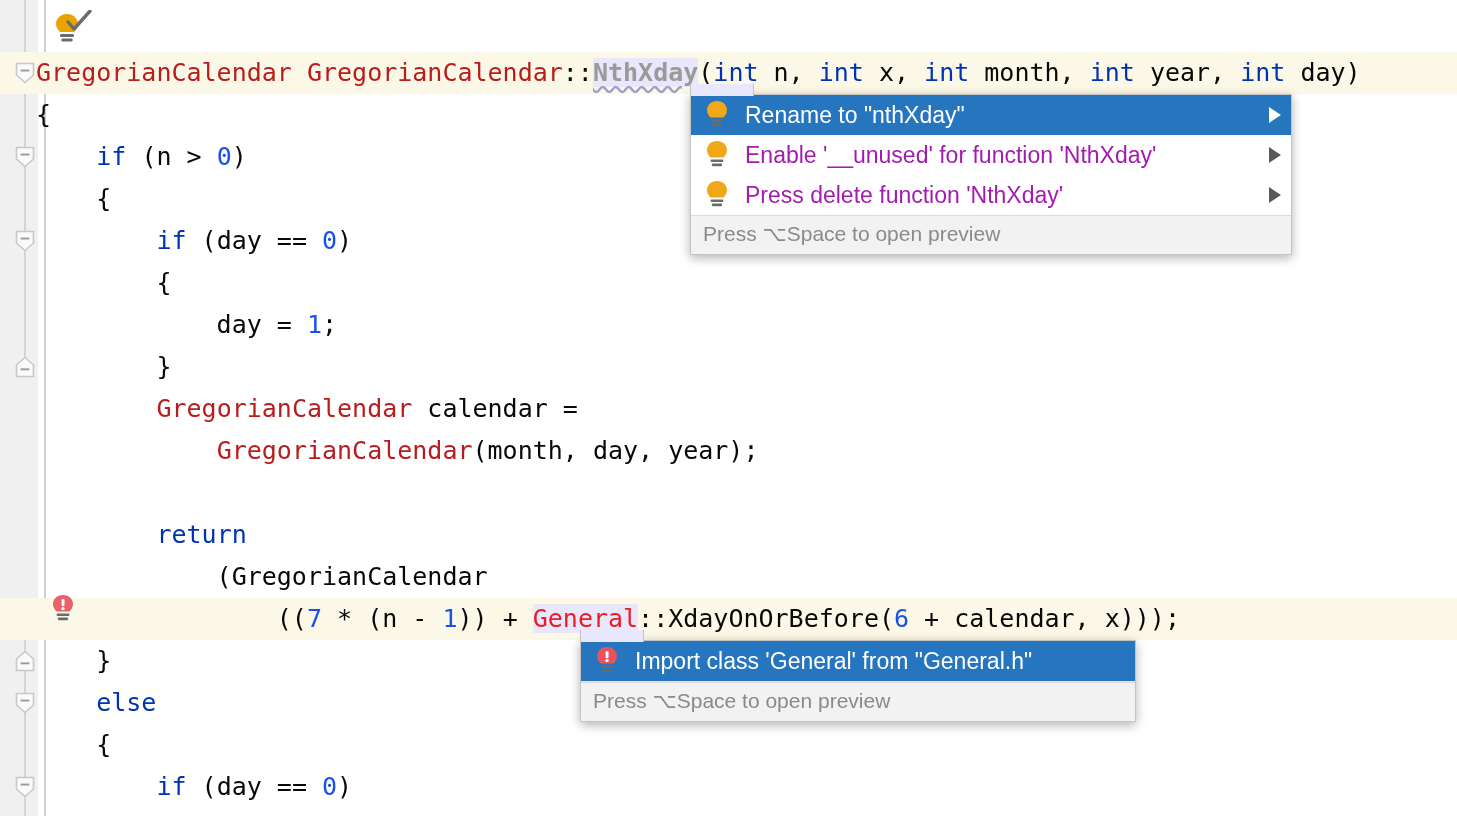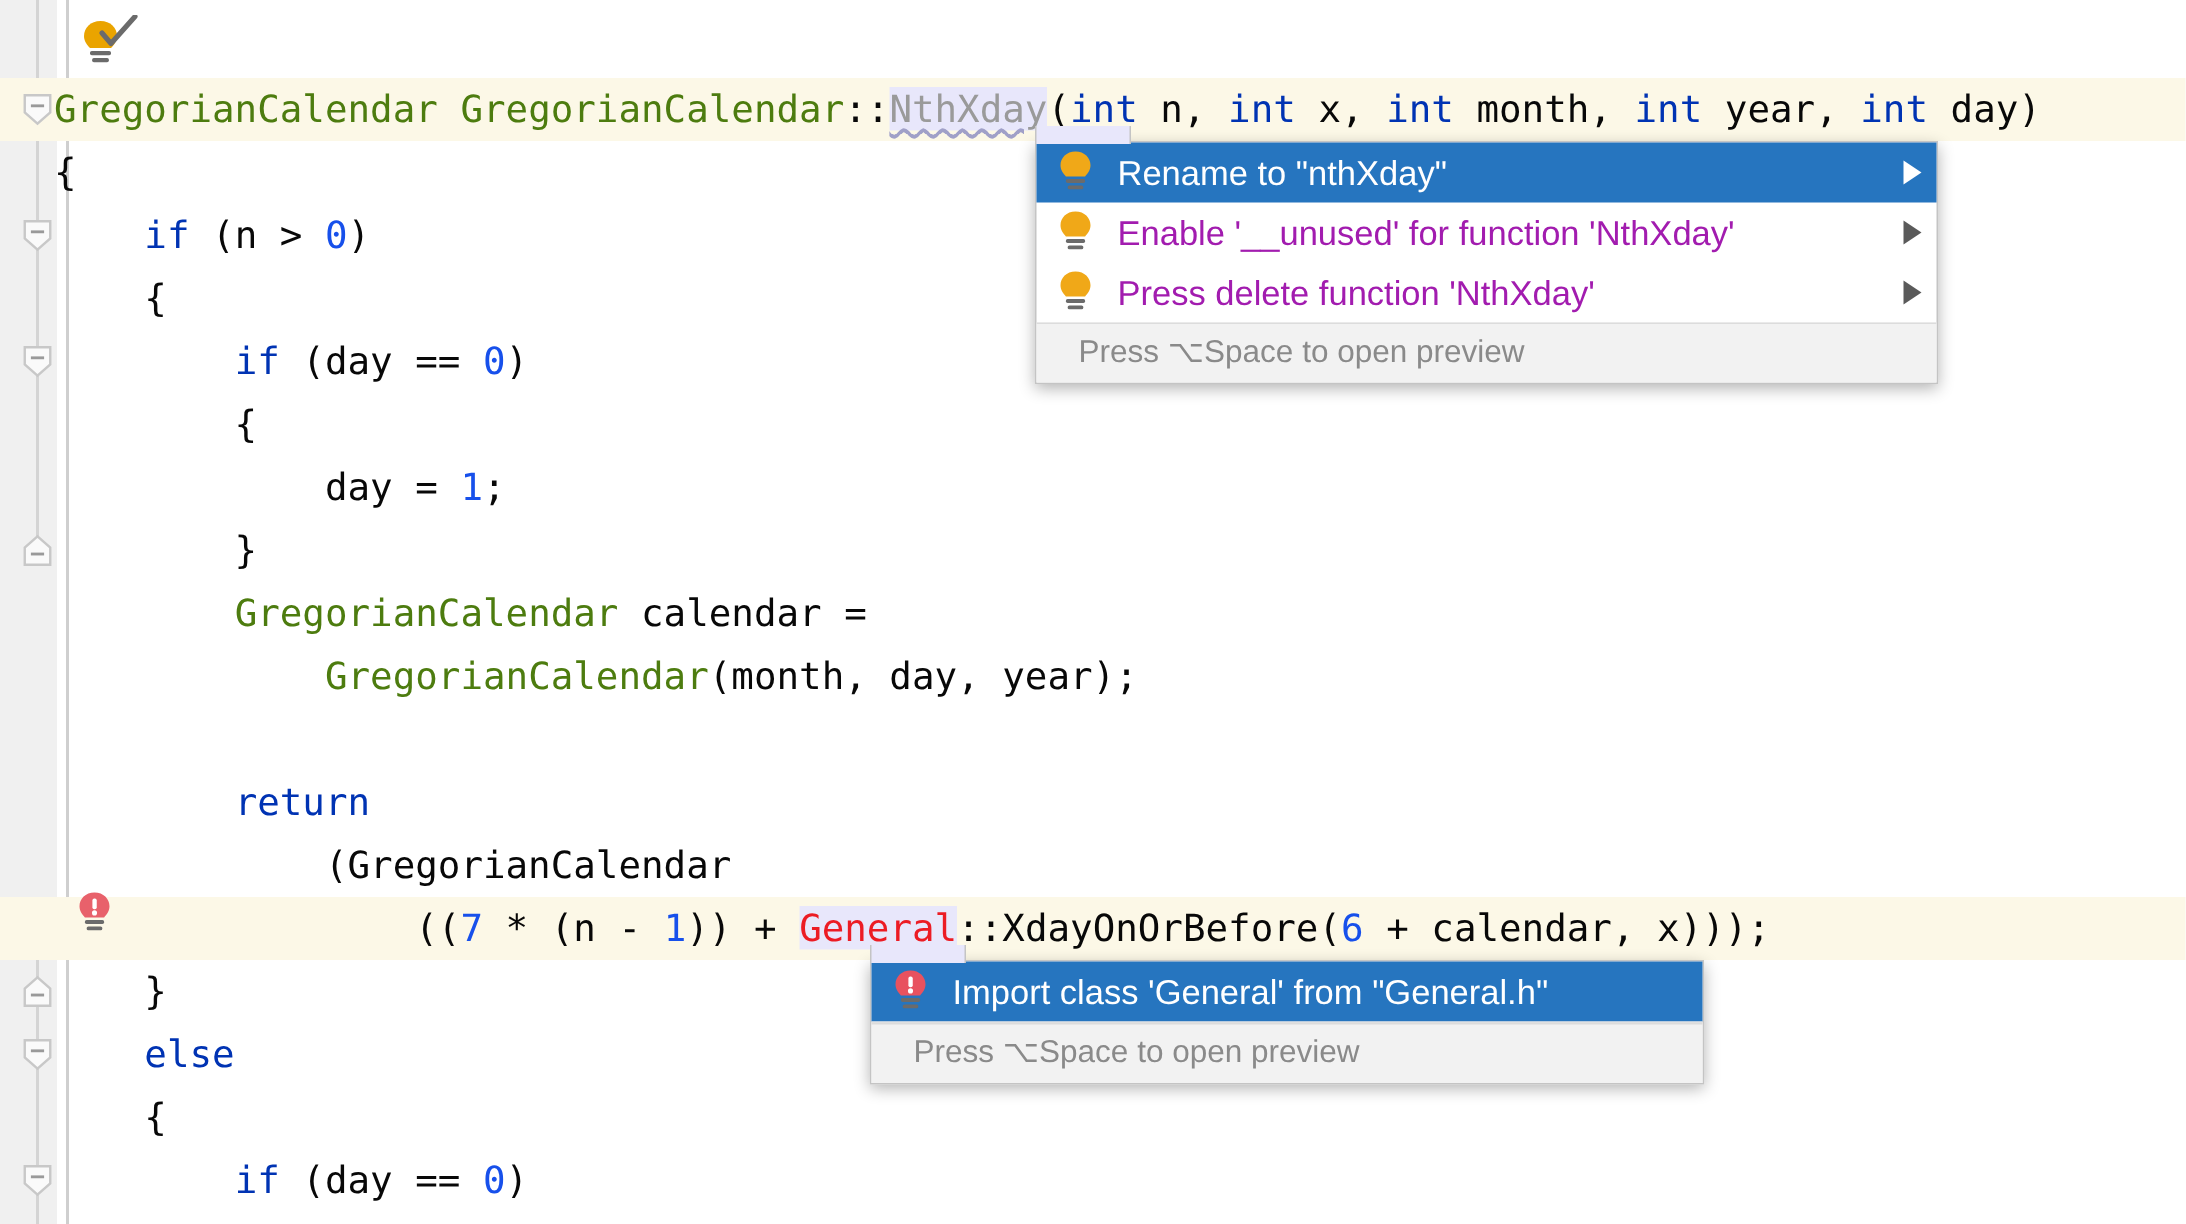--- a/index.html
+++ b/index.html
@@ -48,27 +48,27 @@
     left: 0; right: 0;
     height: 42px;
     line-height: 42px;
     padding-left: 36px;
     box-sizing: border-box;
   }
   .line.hl { background: #fcf8e7; }
 
   
   .kw   { color: #0033b3; }
-  .typ  { color: #4d7c0f; }
+  .typ  { color: #b91c1c; }
   .num  { color: #1750eb; }
   .pln  { color: #080808; }
   .err  { color: #ec1c24; background: #e8e7fb; }
   .unused { color: #9a9a9a; background: #e8e7fb;
             text-decoration: underline wavy #a0a0c8;
-            text-underline-offset: 4px; }
+            text-underline-offset: 4px; font-weight: bold; }
 
   
   .fold {
     position: absolute;
     left: 15px;
     width: 20px; height: 22px;
   }
   .fold svg { display:block; }
 
   .foldline {
@@ -123,21 +123,21 @@
   }
   .popup .item.sel .arrow { border-left-color: #ffffff; }
   .popup .sep {
     height: 1px; background: #e0e0e0;
   }
   .popup .footer {
     background: #f2f2f2;
     border-top: 1px solid #dcdcdc;
     color: #8a8a8a;
     font-size: 21px;
-    padding: 6px 12px 8px 28px;
+    padding: 6px 12px 8px 12px;
     white-space: nowrap;
   }
   
   .popup-tab {
     position: absolute;
     top: -11px; left: -1px;
     width: 62px; height: 12px;
     background: #e8e7fb;
     border-left: 1px solid #c4c4c4;
     border-right: 1px solid #c4c4c4;

